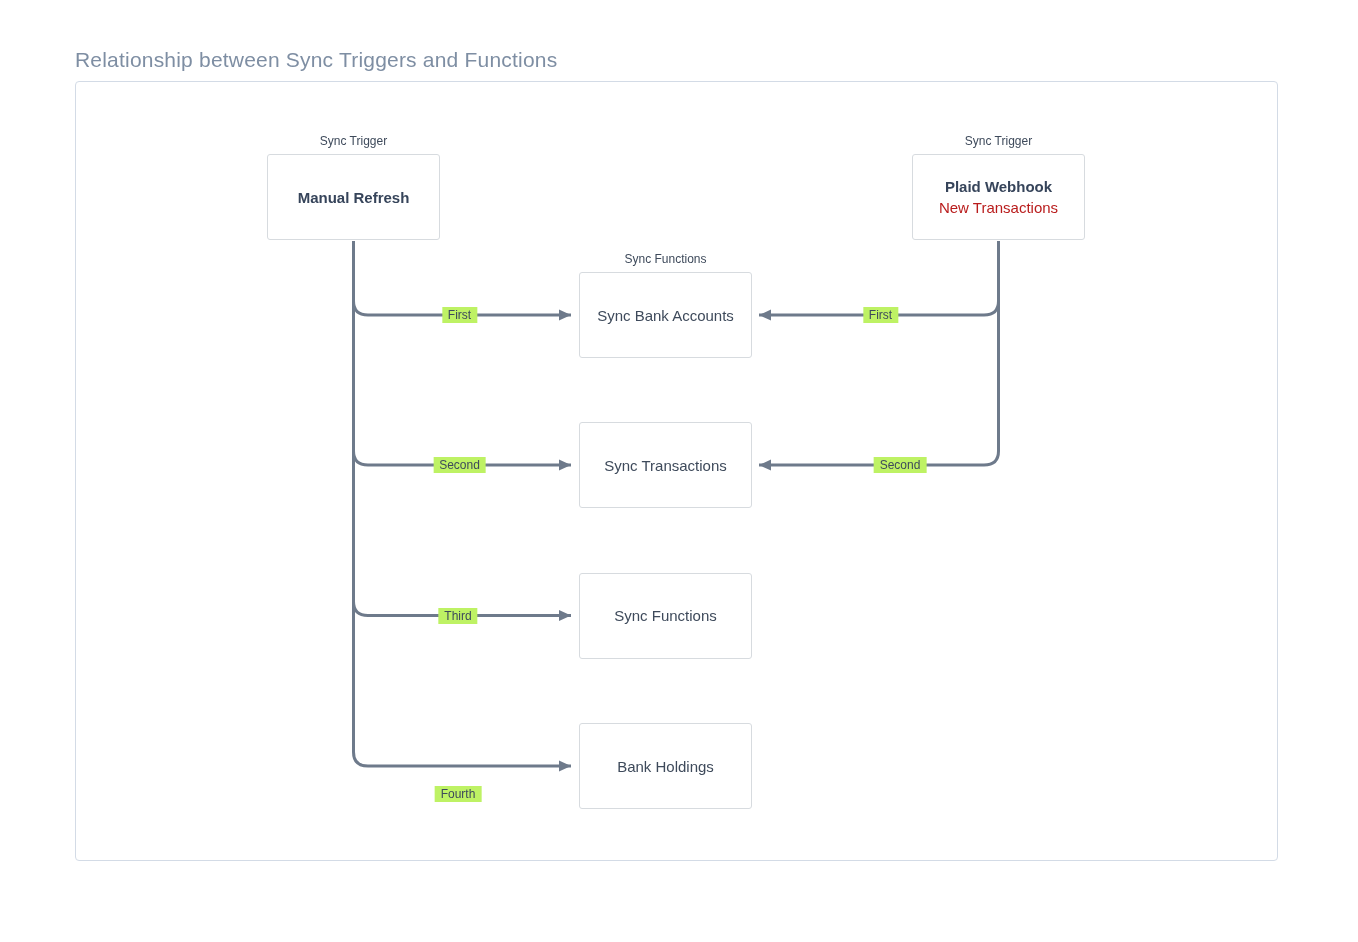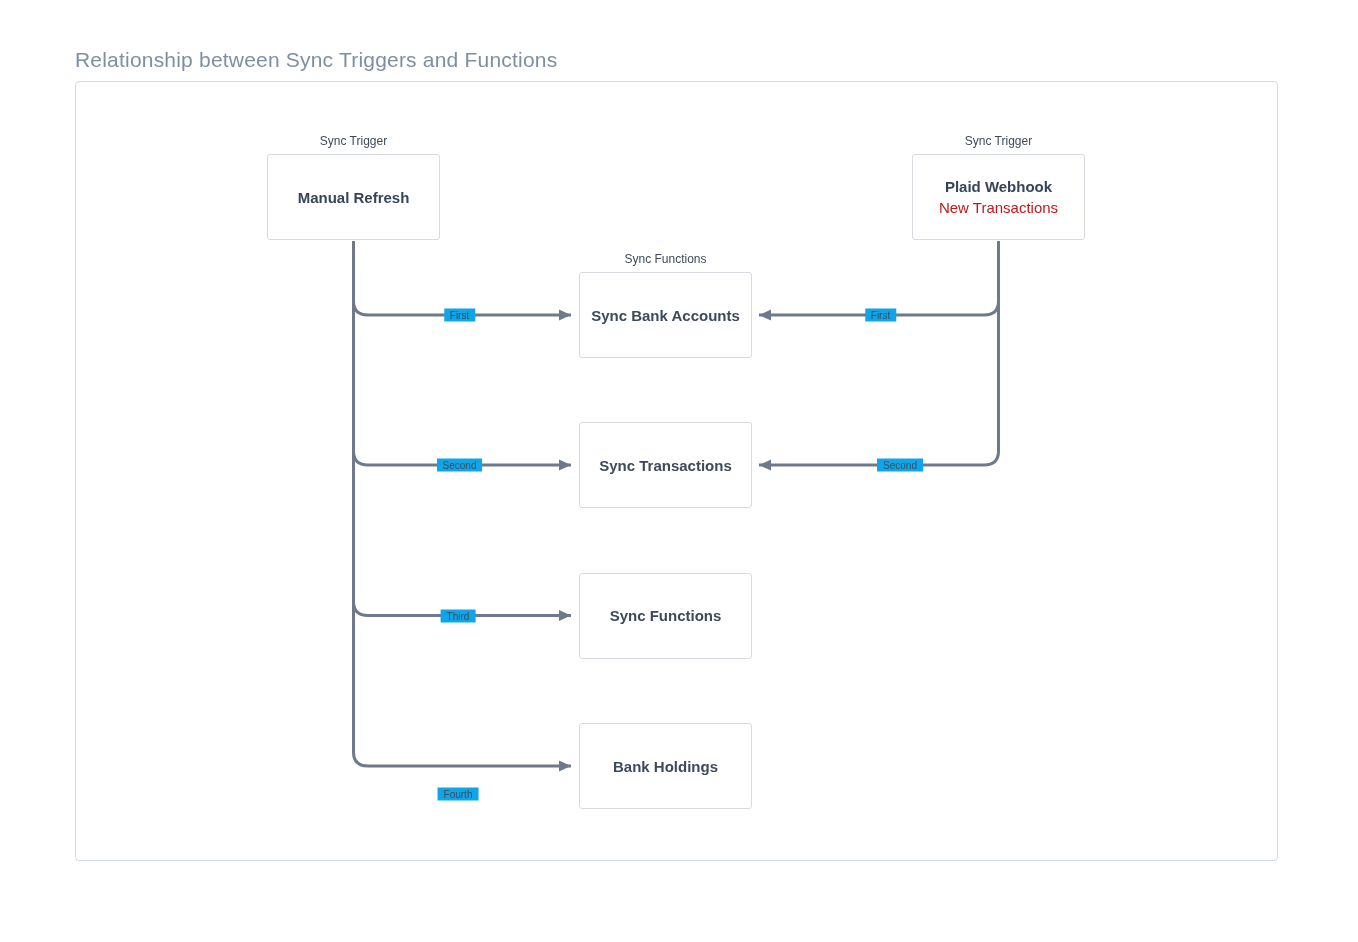--- a/index.html
+++ b/index.html
@@ -30,33 +30,33 @@
     position: absolute;
     width: 173px; height: 86px;
     background: #ffffff;
     border: 1px solid #d7dbdf; border-radius: 3px;
     display: flex; flex-direction: column;
     align-items: center; justify-content: center;
     text-align: center;
     color: #36445a; font-size: 15px; line-height: 21px;
   }
   .node .node-title-bold { font-weight: 700; }
-  .node .node-title-regular { font-weight: 700; color: #3e4a5b; }
+  .node .node-title-regular { font-weight: 400; color: #3e4a5b; }
   .node .node-subtitle { font-weight: 400; color: #b91c1c; }
 
   .group-label {
     position: absolute; transform: translate(-50%, 0);
     font-size: 12px; font-weight: 400; color: #3e4a5b;
     white-space: nowrap;
   }
 
   .edge-label {
     position: absolute; transform: translate(-50%, -50%);
-    background: #0ea5e9; padding: 1px 6px;
-    font-size: 10px; color: #3e4a5b; white-space: nowrap;
+    background: #bef264; padding: 1px 6px;
+    font-size: 12px; color: #3e4a5b; white-space: nowrap;
   }
 </style>
 </head>
 <body>
 
 <div class="canvas">
 
   <div class="diagram-title">Relationship between Sync Triggers and Functions</div>
 
   <div class="frame"></div>

